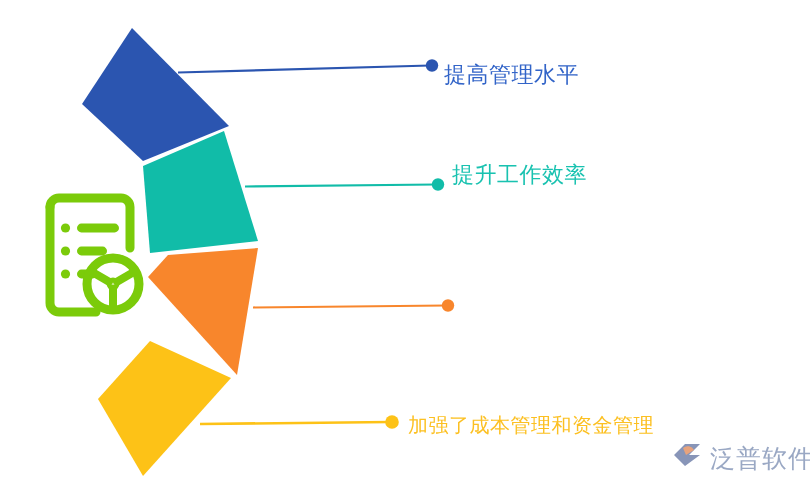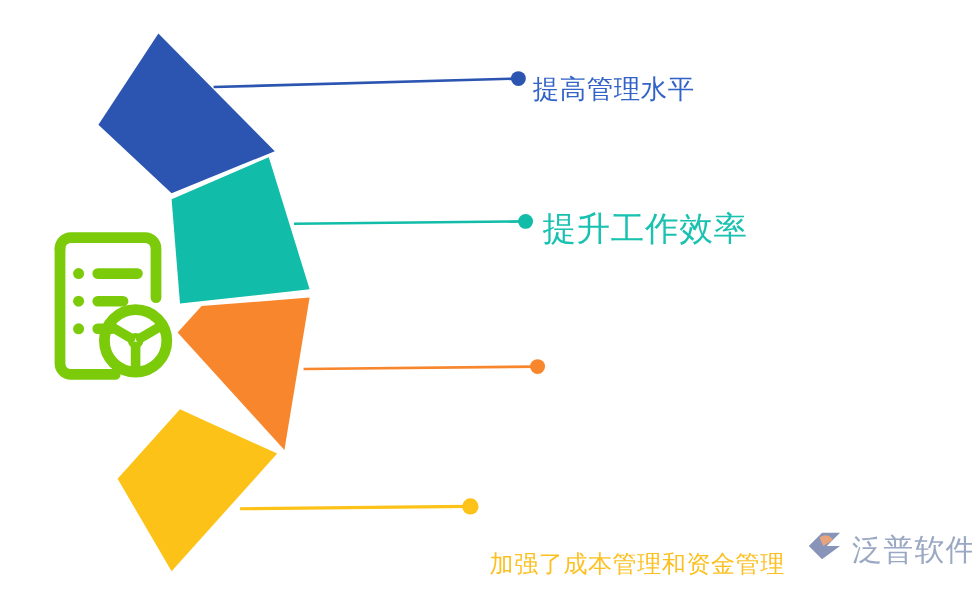--- a/index.html
+++ b/index.html
@@ -35,36 +35,35 @@
     letter-spacing: 0.5px;
   }
   .label-1 {
     left: 444px;
     top: 60px;
     font-size: 22px;
     color: #3264c8;
   }
   .label-2 {
     left: 452px;
-    top: 172px;
-    font-size: 28px;
+    top: 160px;
+    font-size: 22px;
     color: #19c2b0;
   }
   .label-3 {
     left: 461px;
     top: 294px;
     font-size: 20px;
     color: #f9943c;
   }
   .label-4 {
     left: 408px;
     top: 412px;
     font-size: 20px;
     color: #fcc022;
-    margin-top: 45px;
   }
   #watermark {
     position: absolute;
     left: 672px;
     top: 440px;
     width: 134px;
     height: 52px;
   }
   .wm-text-row {
     position: absolute;

